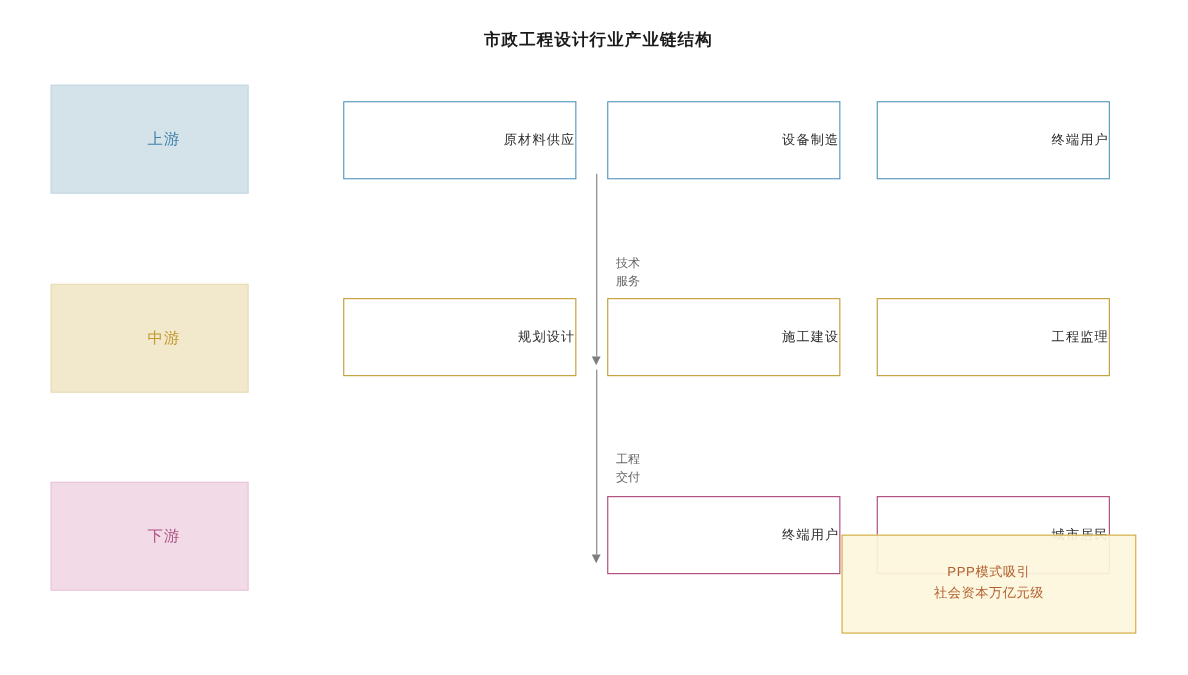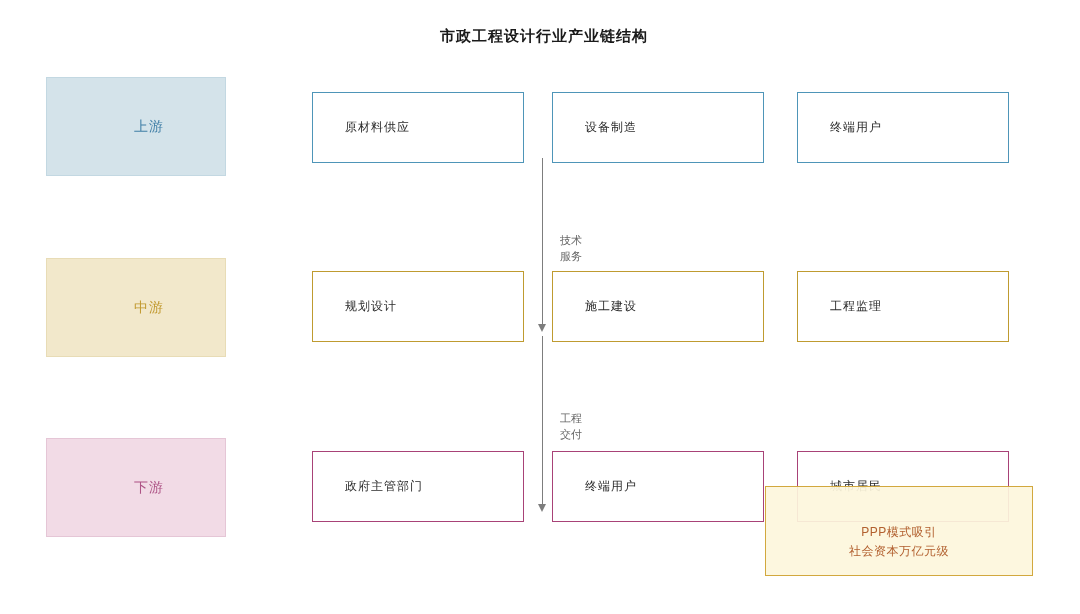--- a/index.html
+++ b/index.html
@@ -36,27 +36,26 @@
   .tier.upstream   { top: 77px;  background: var(--upstream_bg);   border-color: var(--upstream_border);   color: var(--upstream_text); }
   .tier.midstream  { top: 258px; background: var(--midstream_bg);  border-color: var(--midstream_border);  color: var(--midstream_text); }
   .tier.downstream { top: 438px; background: var(--downstream_bg); border-color: var(--downstream_border); color: var(--downstream_text); }
   .node {
     position: absolute;
     width: 212px;
     height: 71px;
     background: #ffffff;
     display: flex;
     align-items: center;
-    justify-content: flex-start;
+    justify-content: flex-end;
     font-size: 12px;
     letter-spacing: 1px;
     color: var(--box_text);
     border: 1.5px solid;
     box-sizing: border-box;
-    padding-left: 32px;
   }
   .row1 { top: 92px;  border-color: var(--row1_border); }
   .row2 { top: 271px; border-color: var(--row2_border); }
   .row3 { top: 451px; border-color: var(--row3_border); }
   .col1 { left: 312px; }
   .col2 { left: 552px; }
   .col3 { left: 797px; }
   .arrow-line {
     position: absolute;
     left: 542px;
@@ -85,21 +84,21 @@
     top: 486px;
     width: 268px;
     height: 90px;
     box-sizing: border-box;
     background: var(--annotation_bg_rgba);
     border: 1px solid var(--annotation_border);
     color: var(--annotation_text);
     font-size: 12px;
     line-height: 1.55;
     text-align: center;
-    padding-top: 36px;
+    padding-top: 24px;
     letter-spacing: 0.5px;
     z-index: 5;
   }
   .annotation span { display: block; }
 </style>
 </head>
 <body>
 
 <div class="canvas">
 
@@ -128,23 +127,20 @@
   <div class="node row2 col1">
     <span>规划设计</span>
   </div>
   <div class="node row2 col2">
     <span>施工建设</span>
   </div>
   <div class="node row2 col3">
     <span>工程监理</span>
   </div>
 
-  <div class="node row3 col1">
-    <span>政府主管部门</span>
-  </div>
   <div class="node row3 col2">
     <span>终端用户</span>
   </div>
   <div class="node row3 col3">
     <span>城市居民</span>
   </div>
 
   <div class="arrow-line" style="top:158px; height:166px;"></div>
   <div class="arrow-head" style="top:324px;"></div>
   <div class="arrow-label" style="top:233px;">

